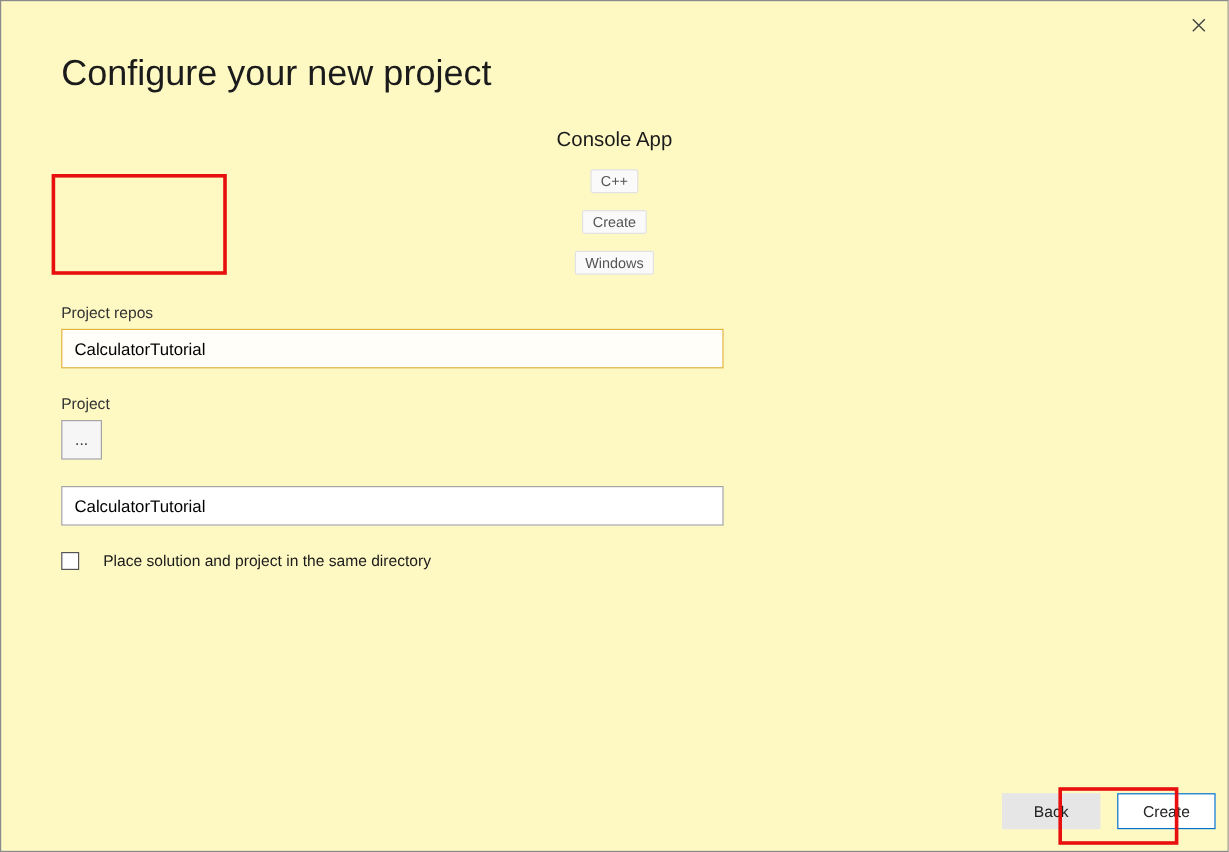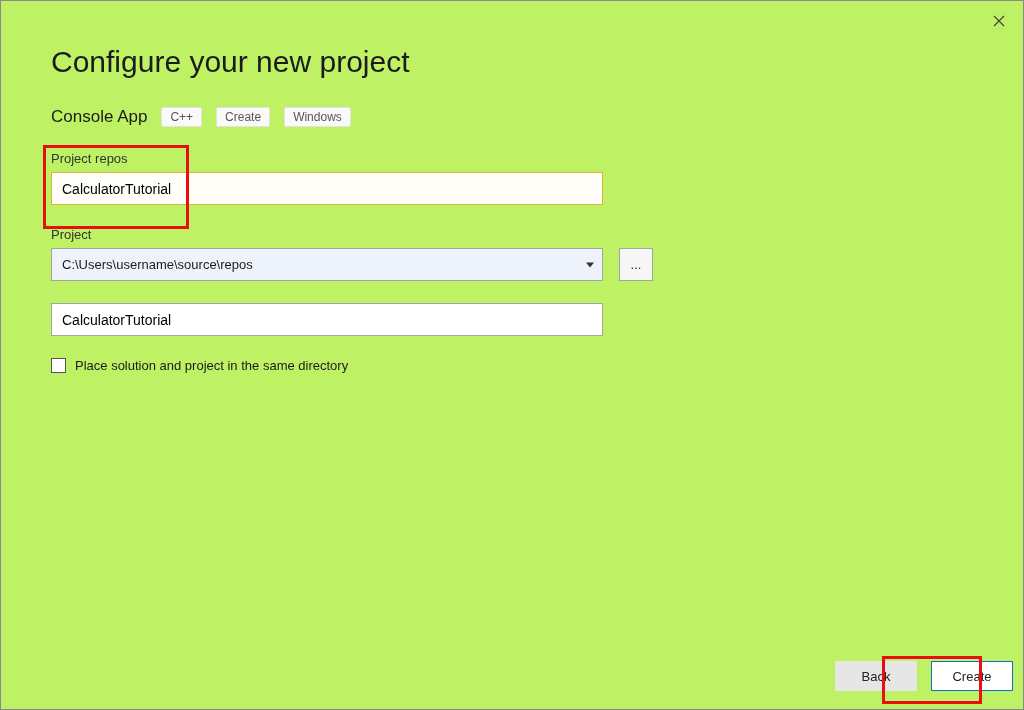--- a/index.html
+++ b/index.html
@@ -10,21 +10,21 @@
     height: 710px;
     font-family: "Segoe UI", Tahoma, sans-serif;
     color: #1b1b1b;
     background: #ffffff;
   }
   .window {
     position: relative;
     width: 1024px;
     height: 710px;
     border: 1px solid #8a8a8a;
-    background: #bef264;
+    background: #fef9c3;
   }
   .close-icon {
     position: absolute;
     top: 10px;
     right: 14px;
     width: 20px;
     height: 20px;
     display: flex;
     align-items: center;
     justify-content: center;
@@ -39,20 +39,21 @@
     font-size: 30px;
     font-weight: 400;
     margin: 0 0 28px 0;
     color: #1b1b1b;
   }
   .subtitle-row {
     display: flex;
     align-items: center;
     gap: 14px;
     margin-bottom: 24px;
+    flex-direction: column;
   }
   .subtitle {
     font-size: 17px;
     font-weight: 400;
   }
   .tag {
     font-size: 12px;
     color: #555;
     padding: 2px 8px;
     border: 1px solid #e2e2e2;
@@ -134,21 +135,21 @@
     font-size: 13px;
     color: #333;
     display: flex;
     align-items: center;
     justify-content: center;
     cursor: pointer;
   }
   .checkbox-row {
     display: flex;
     align-items: flex-start;
-    gap: 9px;
+    gap: 20px;
     margin-top: 20px;
   }
   .checkbox {
     width: 15px;
     height: 15px;
     border: 1px solid #555;
     background: #fff;
     cursor: pointer;
   }
   .checkbox-label {
@@ -224,24 +225,20 @@
     </div>
 
     <div class="field-group">
       <div class="field-label">Project repos</div>
       <input type="text" class="text-input focused" value="CalculatorTutorial" style="">
     </div>
 
     <div class="field-group">
       <div class="field-label">Project</div>
       <div class="loc-row">
-        <div class="combo">
-          <span>C:\Users\username\source\repos</span>
-          <span class="chev"></span>
-        </div>
         <div class="browse-btn">
           <span>...</span>
         </div>
       </div>
     </div>
 
     <div class="field-group">
       <input type="text" class="text-input" value="CalculatorTutorial" style="">
     </div>
 

